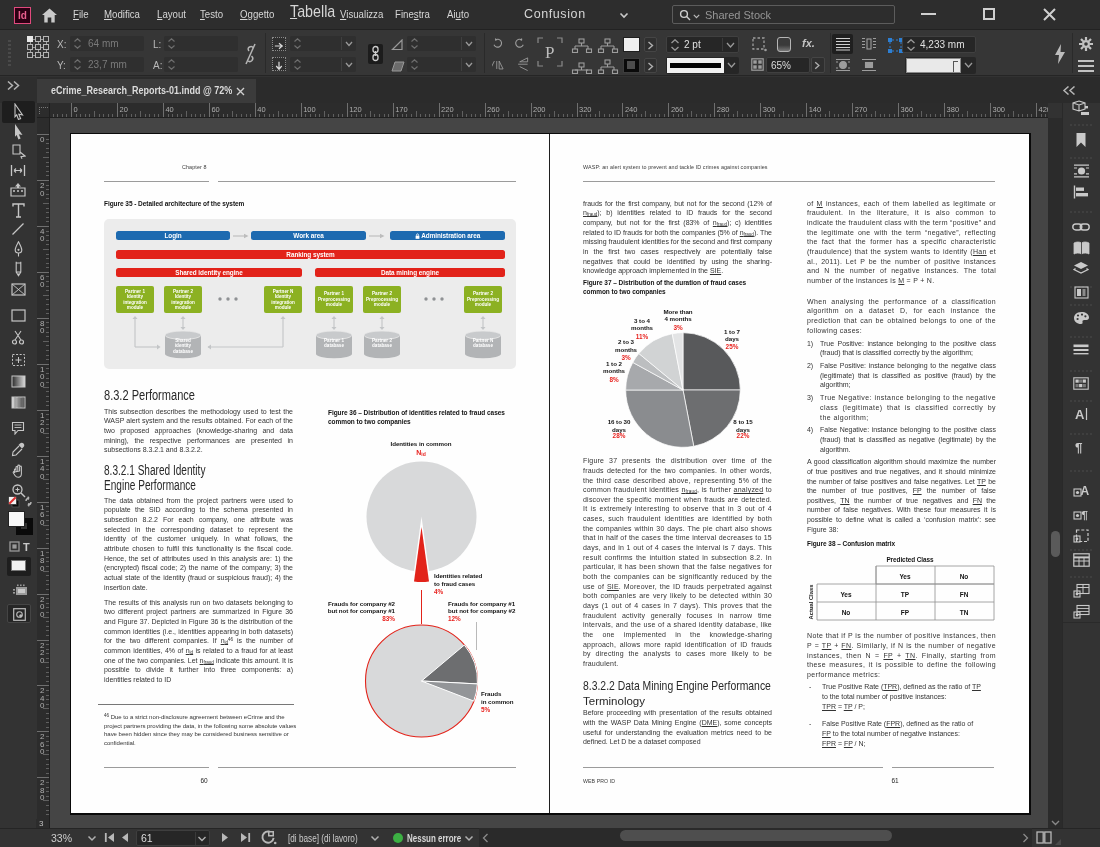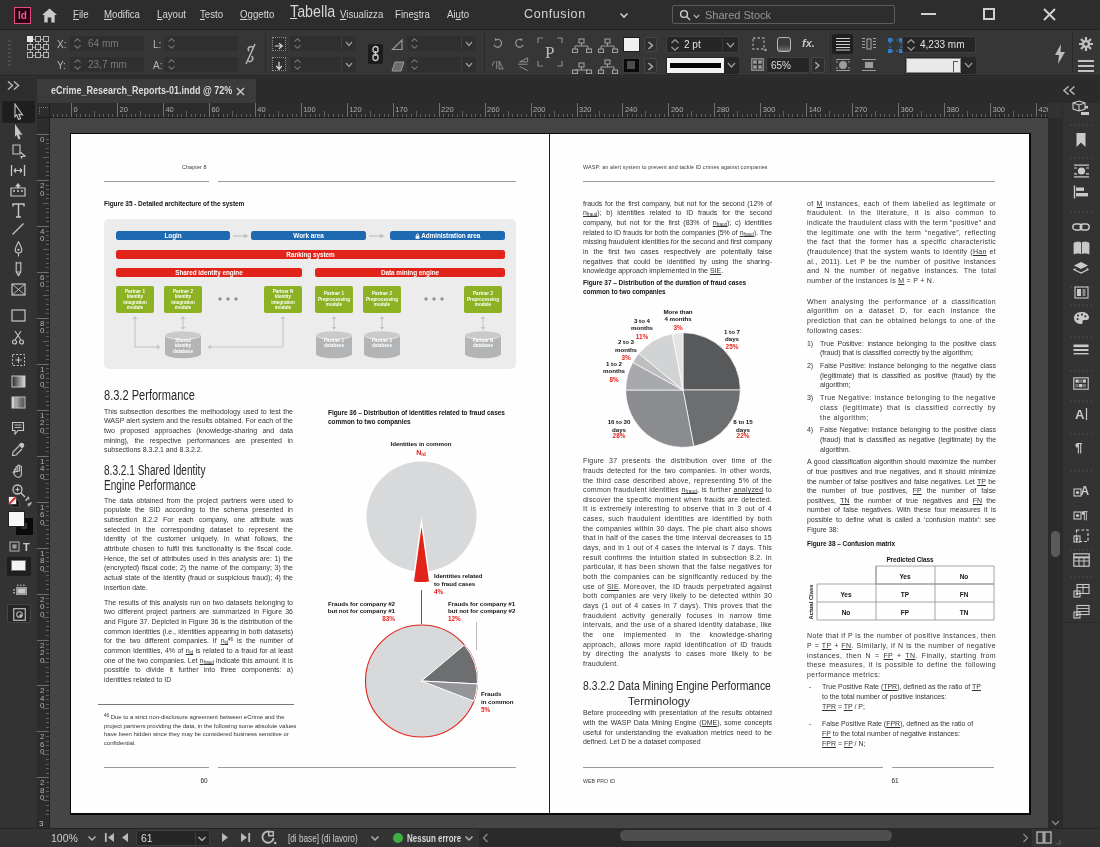--- a/index.html
+++ b/index.html
@@ -920,21 +920,21 @@
 <div class="lbl" style="left:589px;top:359.5px;width:50px;">1 to 2<br>months</div>
 <div class="pct" style="left:589px;top:375.5px;width:50px;">8%</div>
 <div class="lbl" style="left:707px;top:327.5px;width:50px;">1 to 7<br>days</div>
 <div class="pct" style="left:707px;top:343px;width:50px;">25%</div>
 <div class="lbl" style="left:594px;top:418px;width:50px;">16 to 30<br>days</div>
 <div class="pct" style="left:594px;top:432px;width:50px;">28%</div>
 <div class="lbl" style="left:718px;top:418px;width:50px;">8 to 15<br>days</div>
 <div class="pct" style="left:718px;top:432px;width:50px;">22%</div>
 <div class="bt" style="left:583px;top:456.2px;width:189px;letter-spacing:0.22px;">Figure 37 presents the distribution over time of the frauds detected for the two companies. In other words, the third case described above, representing 5% of the common fraudulent identities <u>n<sub>fraud</sub></u>, is further <u>analyzed</u> to discover the specific moment when frauds are detected. It is extremely interesting to observe that in 3 out of 4 cases, such fraudulent identities are identified by both the companies within 30 days. The pie chart also shows that in half of the cases the time interval decreases to 15 days, and in 1 out of 4 cases the interval is 7 days. This result confirms the intuition stated in subsection 8.2. In particular, it has been shown that the false negatives for both the companies can be significantly reduced by the use of <u>SIE</u>. Moreover, the ID frauds perpetrated against both companies are very likely to be detected within 30 days (1 out of 4 cases in 7 days). This proves that the fraudulent activity generally focuses in narrow time intervals, and the use of a shared identity database, like the one implemented in the knowledge-sharing approach, allows more rapid identification of ID frauds by directing the analysts to cases more likely to be fraudulent.</div>
 <div class="hd" style="left:583px;top:677.5px;font-size:13px;"><span id="h2a" style="transform:scaleX(0.80);">8.3.2.2 Data Mining Engine Performance</span></div>
-<div class="hd" style="left:583px;top:695px;font-size:11.5px;margin-left:45px;"><span id="h2b">Terminology</span></div>
+<div class="hd" style="left:583px;top:695px;font-size:11.5px;"><span id="h2b">Terminology</span></div>
 <div class="bt" style="left:583px;top:708.2px;width:189px;">Before proceeding with presentation of the results obtained with the WASP Data Mining Engine (<u>DME</u>), some concepts useful for understanding the evaluation metrics need to be defined. Let D be a dataset composed</div>
 <div class="rule" style="left:583px;top:767px;width:300px;"></div>
 <div class="rule" style="left:892px;top:767px;width:102px;"></div>
 <div class="tiny" style="left:583px;top:778px;font-size:5.2px;">WEB PRO ID</div>
 <div class="abs" style="left:889px;top:777px;width:12px;text-align:center;font-size:6.5px;color:#222;">61</div>
 <div class="bt" style="left:807px;top:198.7px;width:189px;letter-spacing:0.28px;">of <u>M</u> instances, each of them labelled as legitimate or fraudulent. In the literature, it is also common to indicate the fraudulent class with the term “positive” and the legitimate one with the term “negative”, reflecting the fact that the former has a specific characteristic (fraudulence) that the system wants to identify (<u>Han</u> et al., 2011). Let P be the number of positive instances and N the number of negative instances. The total number of the instances is <u>M</u> = P + N.</div>
 <div class="bt" style="left:807px;top:296.7px;width:189px;letter-spacing:0.35px;">When analysing the performance of a classification algorithm on a dataset D, for each instance the prediction that can be obtained belongs to one of the following cases:</div>
 <div class="bt" style="left:807px;top:338.7px;width:12px;">1)</div>
 <div class="bt" style="left:820px;top:338.7px;width:176px;">True Positive: instance belonging to the positive class (fraud) that is classified correctly by the algorithm;</div>
 <div class="bt" style="left:807px;top:361.1px;width:12px;">2)</div>
@@ -1193,21 +1193,21 @@
   </svg>
 <svg class="abs" style="left:1072.5px;top:603.5px;" width="17" height="15" viewBox="0 0 17 15">
     <rect x="4" y="1.5" width="12" height="9" fill="none" stroke="#c9c9c9" stroke-width="1.1"></rect>
     <path d="M4 4.5 H16 M4 7.5 H16" stroke="#c9c9c9" stroke-width="0.9"></path>
     <rect x="1" y="8" width="6" height="6" fill="none" stroke="#c9c9c9" stroke-width="1.1"></rect>
     <circle cx="4" cy="11" r="1.4" fill="#c9c9c9"></circle>
   </svg>
 <div class="abs" style="left:1063px;top:622px;width:37px;height:1px;background:#2a2a2a;"></div>
 <div class="abs" style="left:0;top:828px;width:1100px;height:19px;background:#333333;border-top:1px solid #252525;"></div>
 <div class="abs" style="left:36px;top:819px;width:13px;height:9px;background:#2c2c2c;color:#c0c0c0;font-size:8px;line-height:9px;padding-left:3px;">3</div>
-<div class="abs" style="left:51px;top:832px;font-size:10.5px;color:#cdcdcd;">100%</div>
+<div class="abs" style="left:51px;top:832px;font-size:10.5px;color:#cdcdcd;">33%</div>
 <svg class="abs" style="left:87px;top:835px;" width="10" height="7" viewBox="0 0 10 7">
     <path d="M1.5 1.5 L5 5 L8.5 1.5" stroke="#b0b0b0" stroke-width="1.5" fill="none"></path>
   </svg>
 <svg class="abs" style="left:104px;top:832px;" width="11" height="11" viewBox="0 0 11 11">
     <path d="M1.8 1 V10" stroke="#b8b8b8" stroke-width="1.8"></path>
     <path d="M10 1 L4 5.5 L10 10 Z" fill="#b8b8b8"></path>
   </svg>
 <svg class="abs" style="left:121px;top:832px;" width="8" height="11" viewBox="0 0 8 11">
     <path d="M7 1 L1 5.5 L7 10 Z" fill="#b8b8b8"></path>
   </svg>

